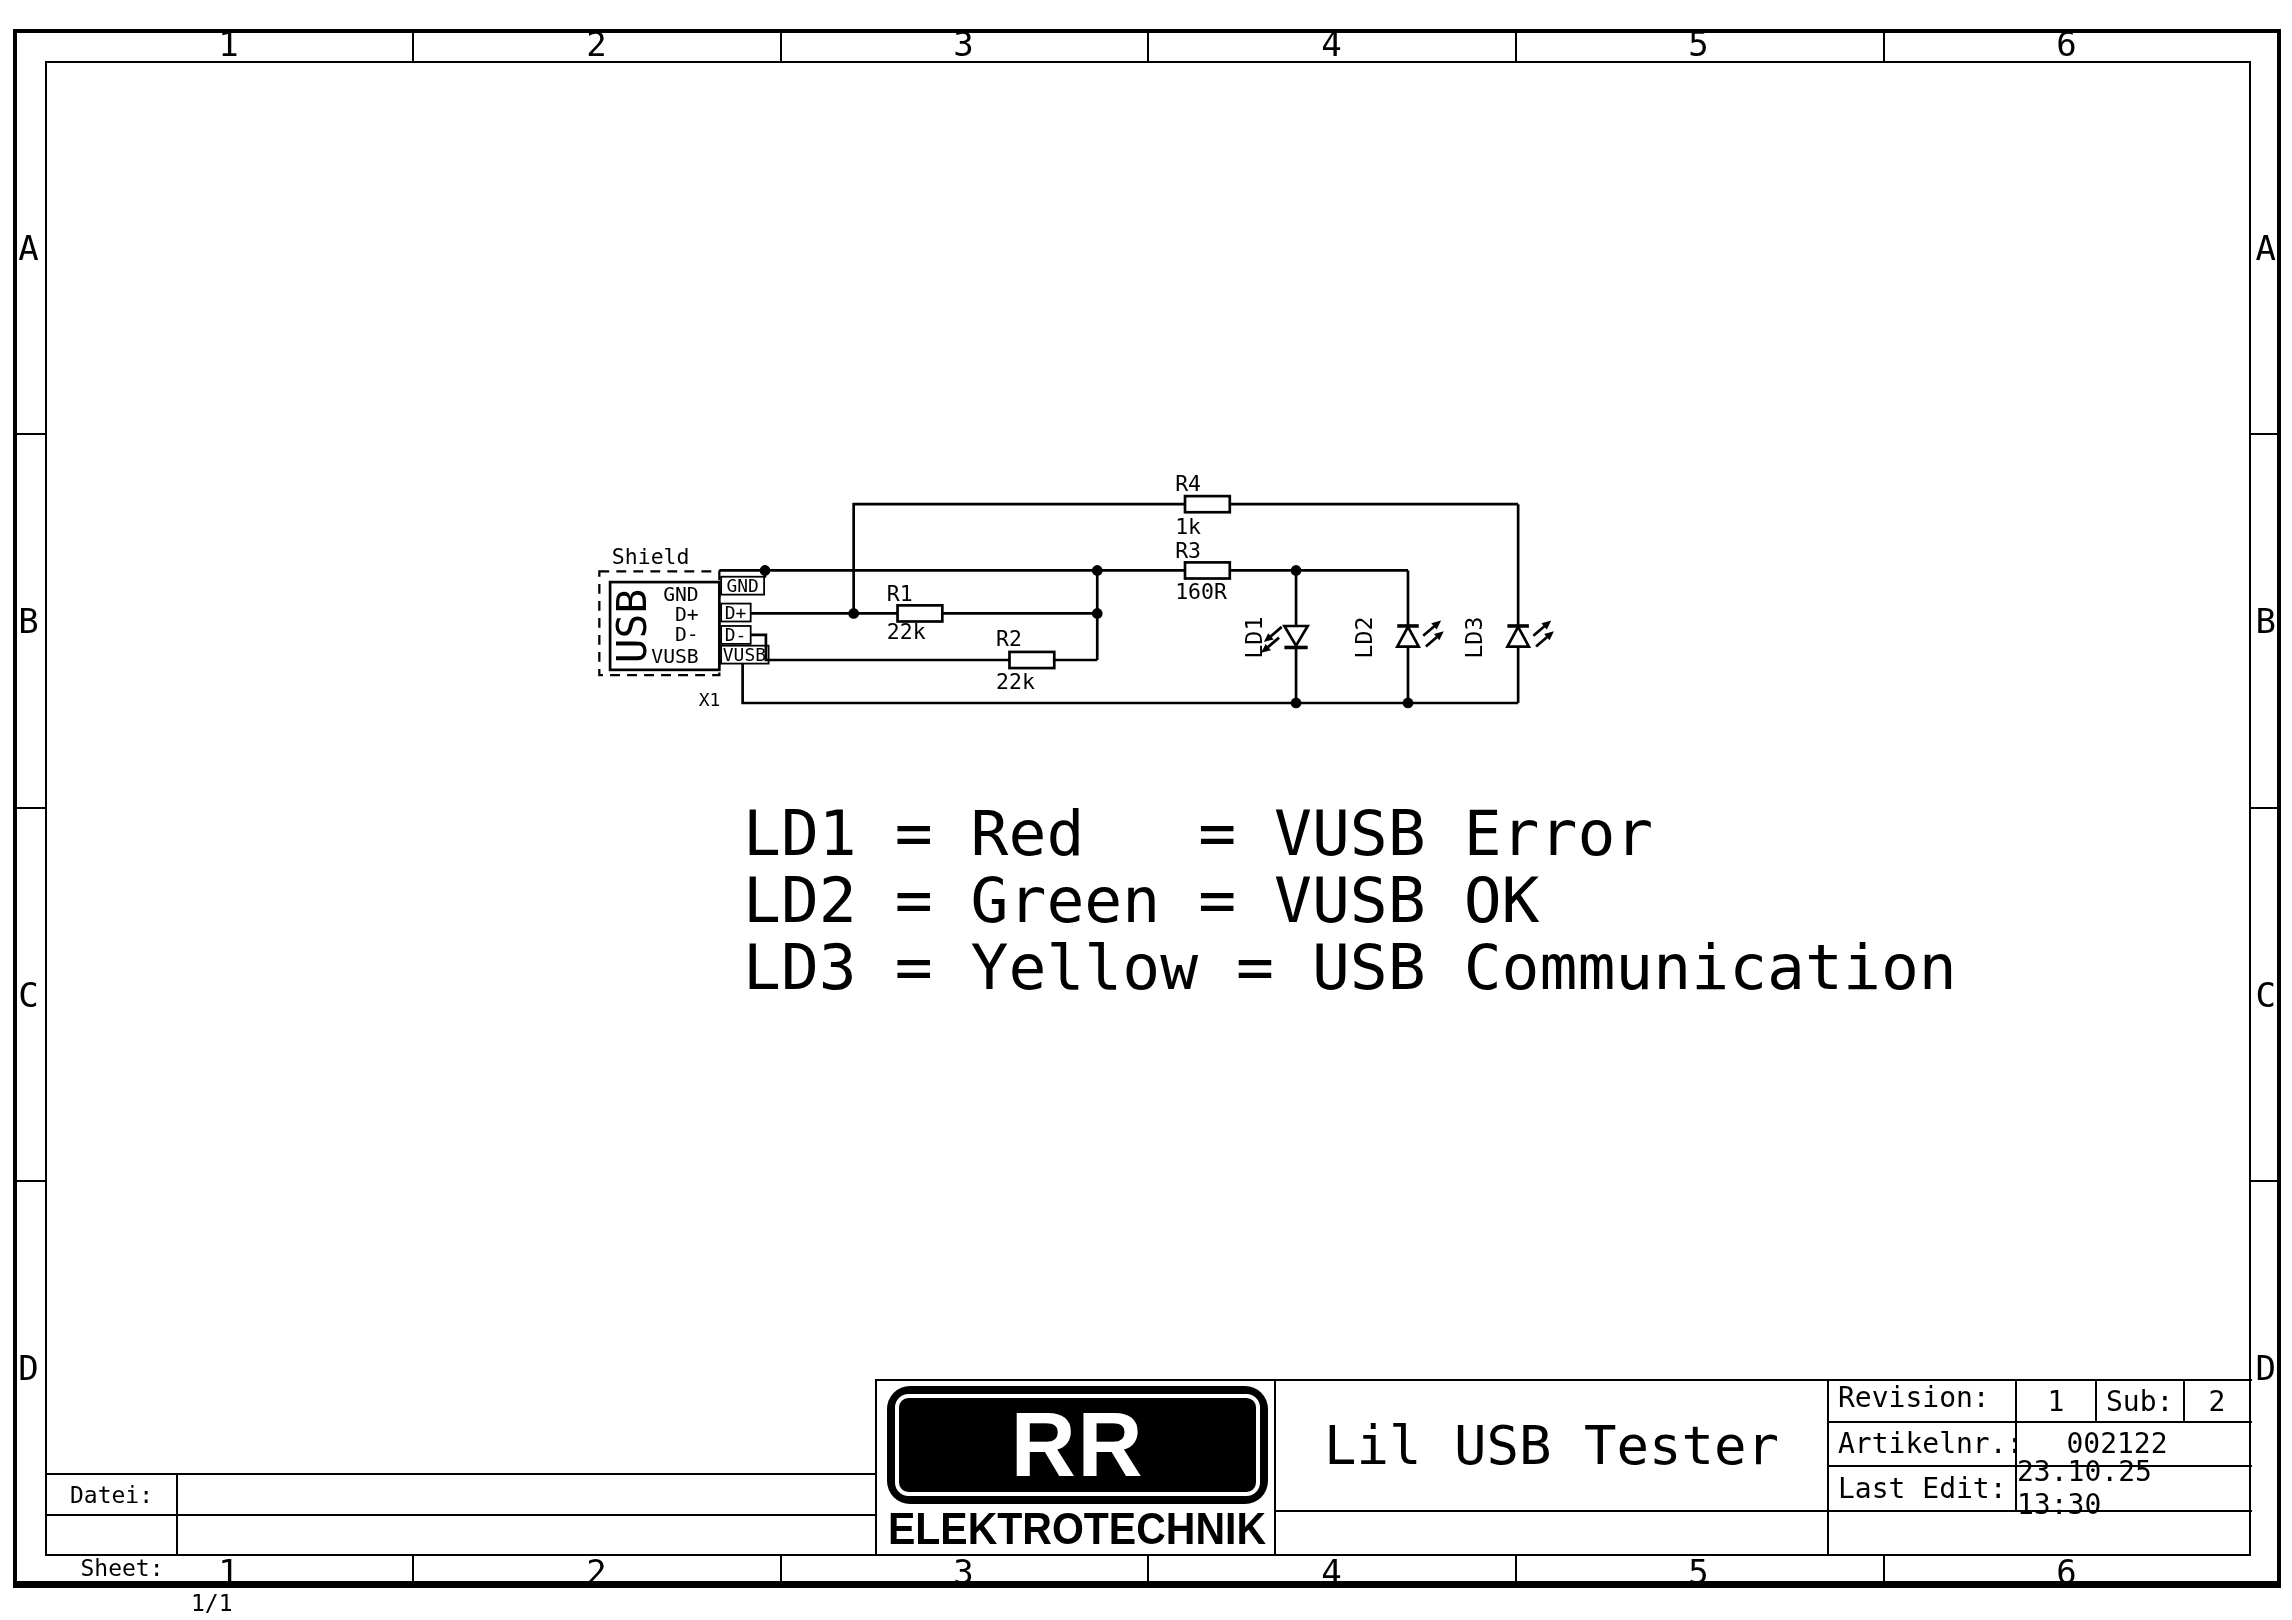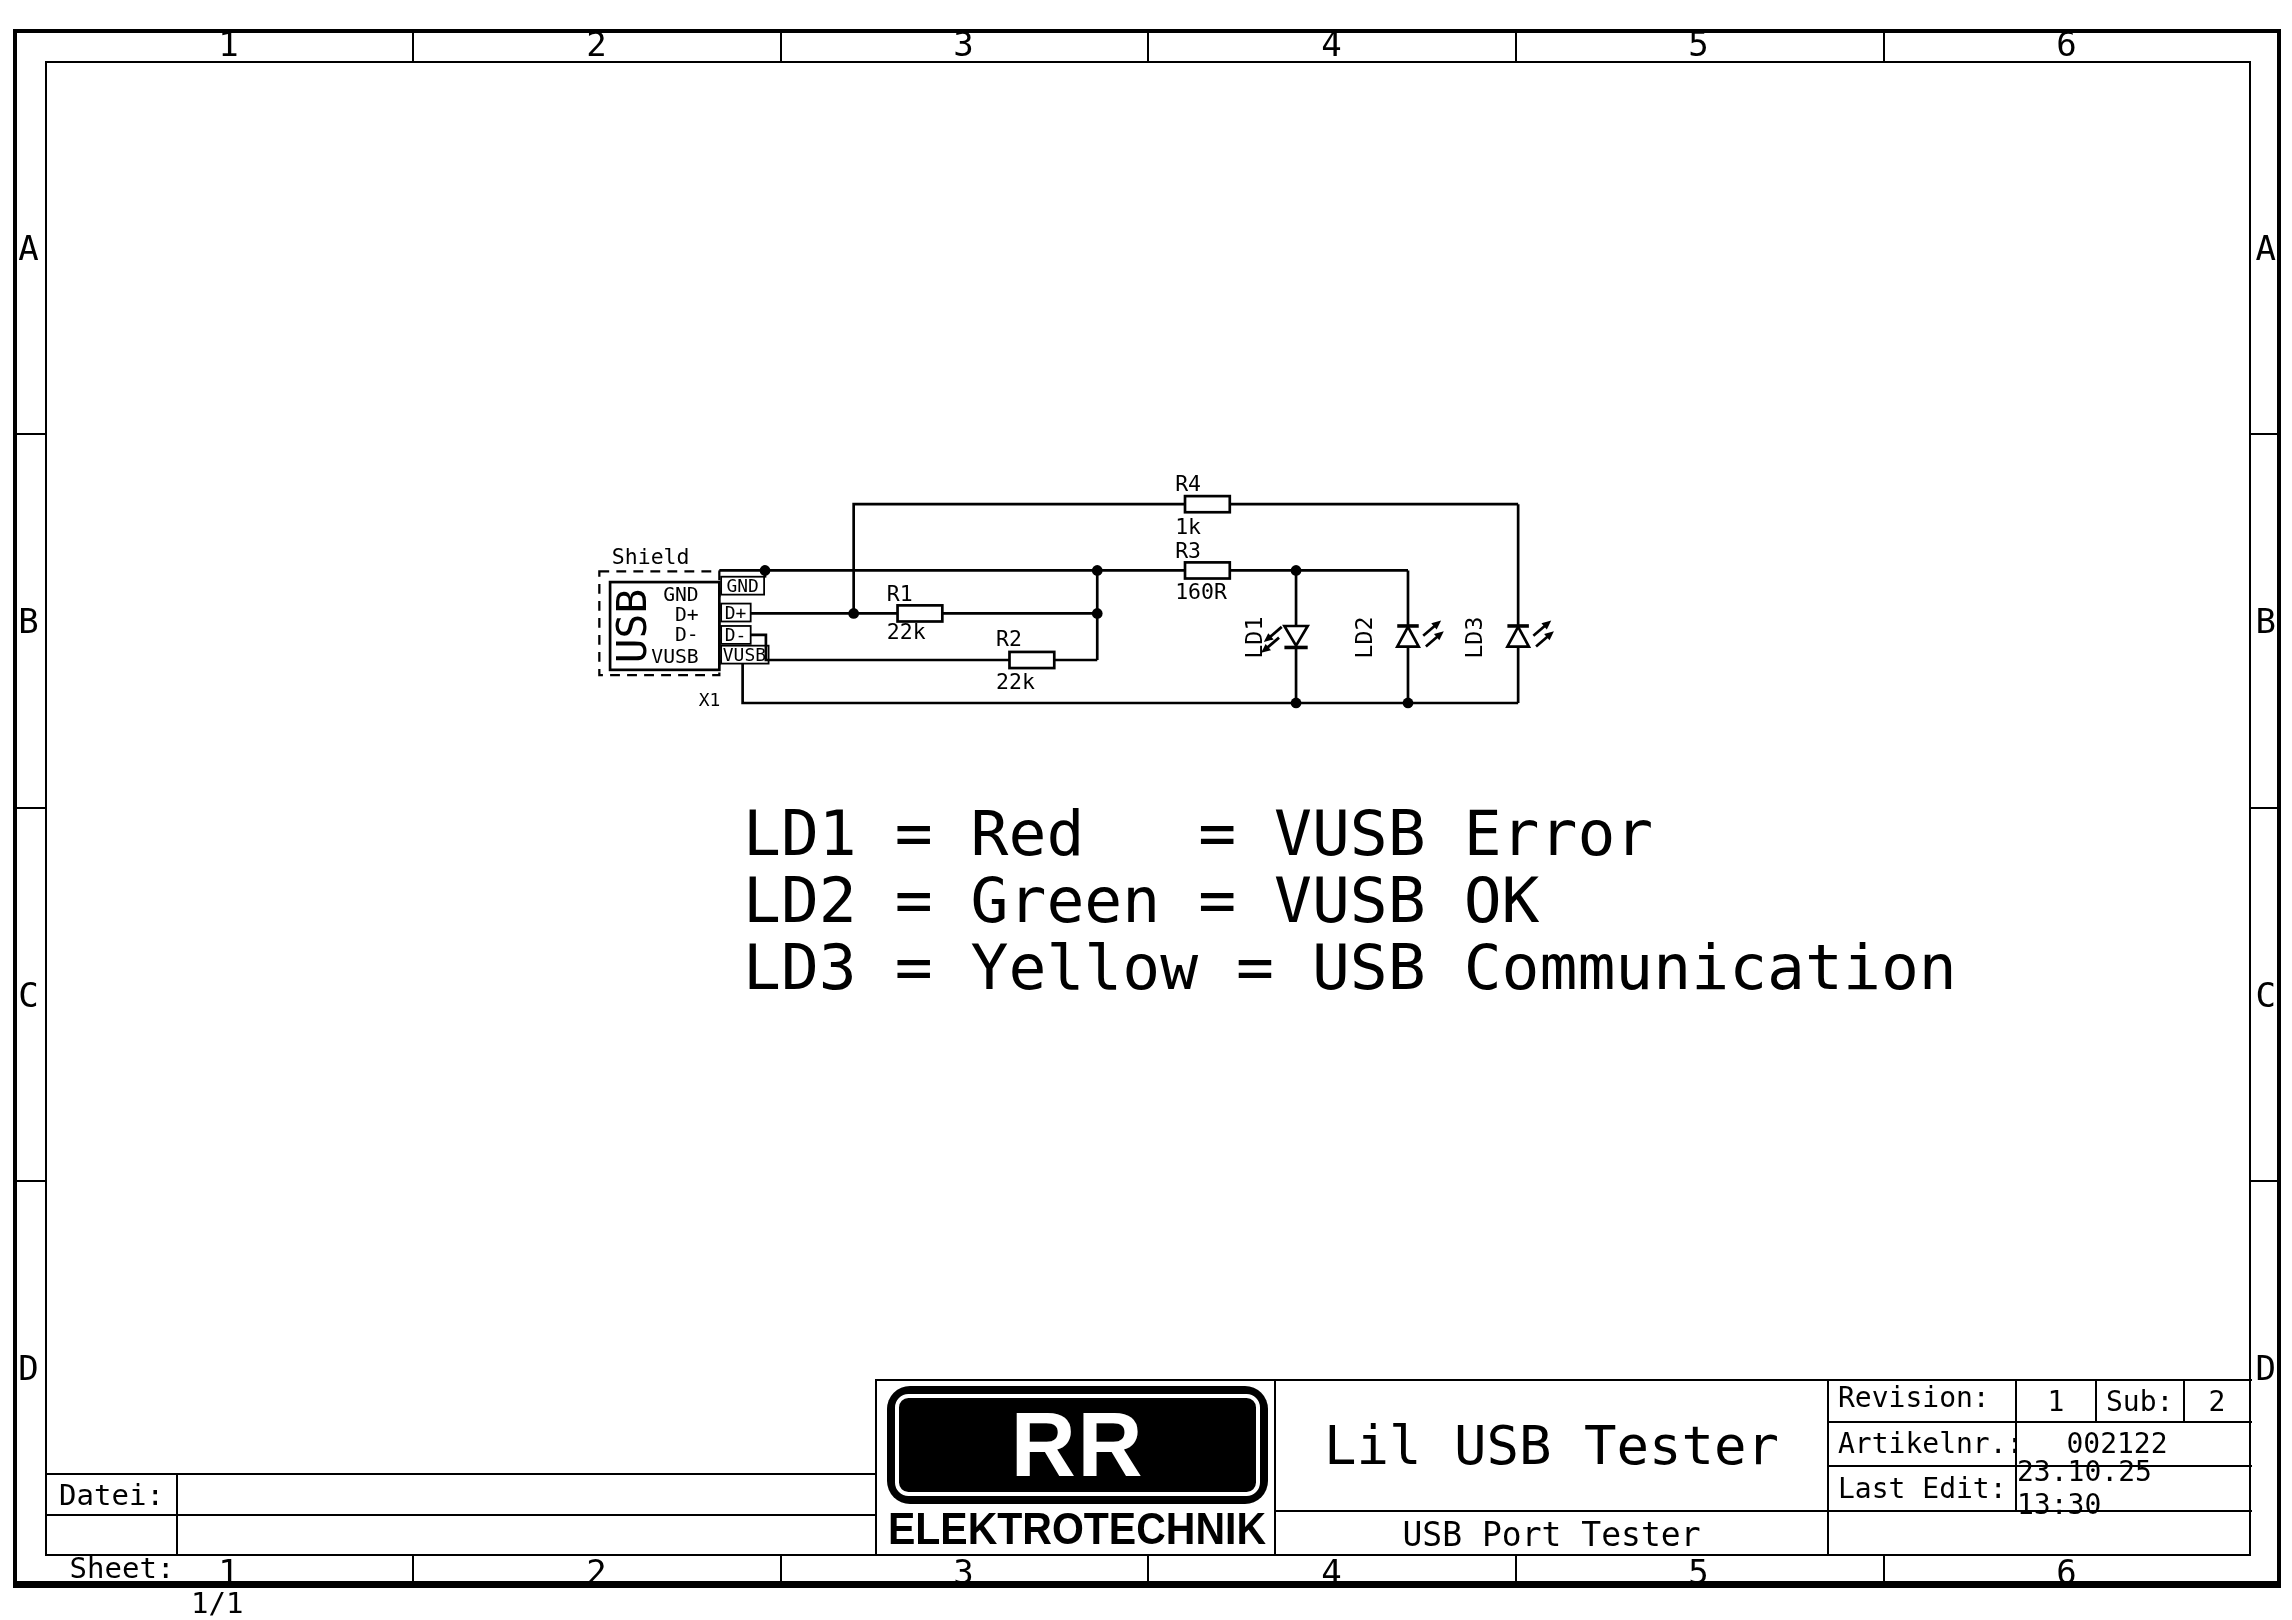--- a/index.html
+++ b/index.html
@@ -9,21 +9,21 @@
   .line{position:absolute;background:#000;}
   .cell{position:absolute;display:flex;align-items:center;justify-content:center;}
   .cell-left{position:absolute;display:flex;align-items:center;justify-content:flex-start;}
   .band{font-size:34px;}
   .outer-frame{position:absolute;left:12.5px;top:29px;width:2268px;height:1559px;
                border:4.5px solid #000;border-bottom-width:7.2px;box-sizing:border-box;}
   .inner-frame{position:absolute;left:45px;top:61px;width:2206px;height:1495px;
                border:2.7px solid #000;box-sizing:border-box;}
   .legend-line{position:absolute;left:743px;white-space:pre;font-size:63px;line-height:67px;}
   .tb-label{font-size:28px;}
-  .datei{font-size:29px;border-radius:9px;}
+  .datei{font-size:23px;border-radius:9px;}
   svg text{font-family:"DejaVu Sans Mono",monospace;fill:#000;}
   .logo-box{position:absolute;left:887px;top:1386px;width:381px;height:118px;background:#000;
             border-radius:23px;display:flex;align-items:center;justify-content:center;}
   .logo-inner{position:absolute;inset:8px;border:4.5px solid #fff;border-radius:13.4px;}
   .logo-text{position:relative;color:#fff;font-family:"Liberation Sans",sans-serif;
              font-weight:bold;font-size:75px;letter-spacing:1.8px;display:flex;align-items:center;line-height:1;}
   .logo-text .rbig{font-size:90px;}
   .elektro{position:absolute;left:882px;top:1507px;width:390px;height:45px;display:flex;align-items:center;
            justify-content:center;font-family:"Liberation Sans",sans-serif;font-weight:bold;
            font-size:41px;letter-spacing:0px;transform:scaleY(1.08);}
@@ -238,21 +238,20 @@
   <div class="logo-box">
     <div class="logo-inner"></div>
     <div class="logo-text">
         <span class="rbig">R</span>
         <span class="rbig">R</span>
       </div>
   </div>
   <div class="elektro">ELEKTROTECHNIK</div>
 
   <div class="cell" style="left:1276px;top:1381px;width:551px;height:129px;font-size:54px">Lil USB Tester</div>
-  <div class="cell" style="left:1276px;top:1512px;width:551px;height:44px;font-size:33px">USB Port Tester</div>
 
   <div class="cell-left tb-label" style="left:1838px;top:1381px;width:176px;height:32px">Revision:</div>
   <div class="cell tb-label" style="left:2017px;top:1381px;width:78px;height:40px">1</div>
   <div class="cell-left tb-label" style="left:2106px;top:1381px;width:76px;height:40px">Sub:</div>
   <div class="cell tb-label" style="left:2184px;top:1381px;width:66px;height:40px">2</div>
 
   <div class="cell-left tb-label" style="left:1838px;top:1423px;width:176px;height:41px">Artikelnr.:</div>
   <div class="cell tb-label" style="left:2000px;top:1423px;width:234px;height:41px">002122</div>
 
   <div class="cell-left tb-label" style="left:1838px;top:1467px;width:176px;height:42px">Last Edit:</div>

